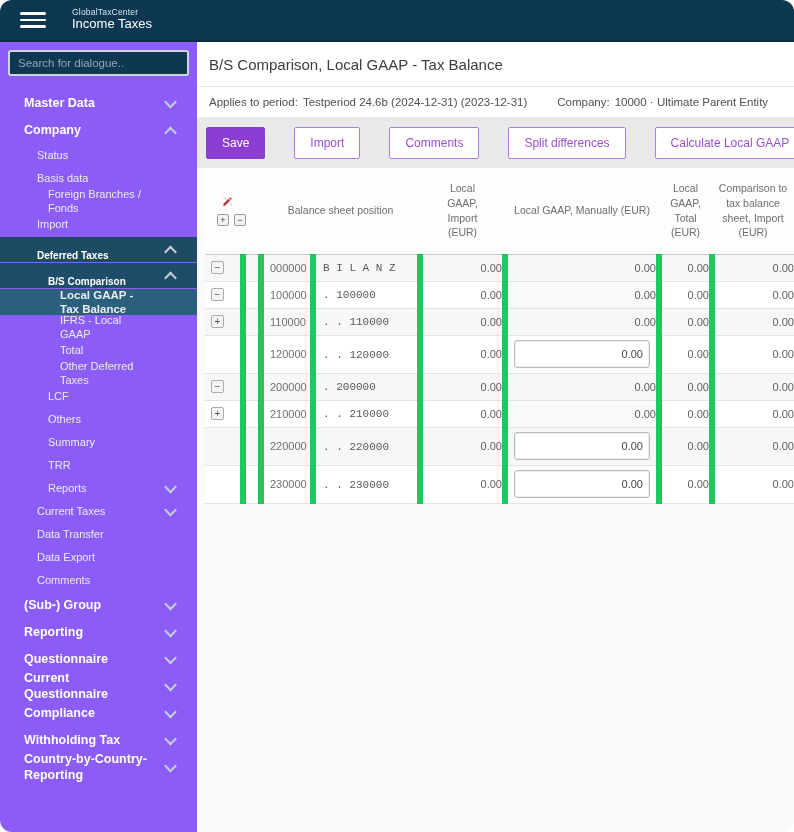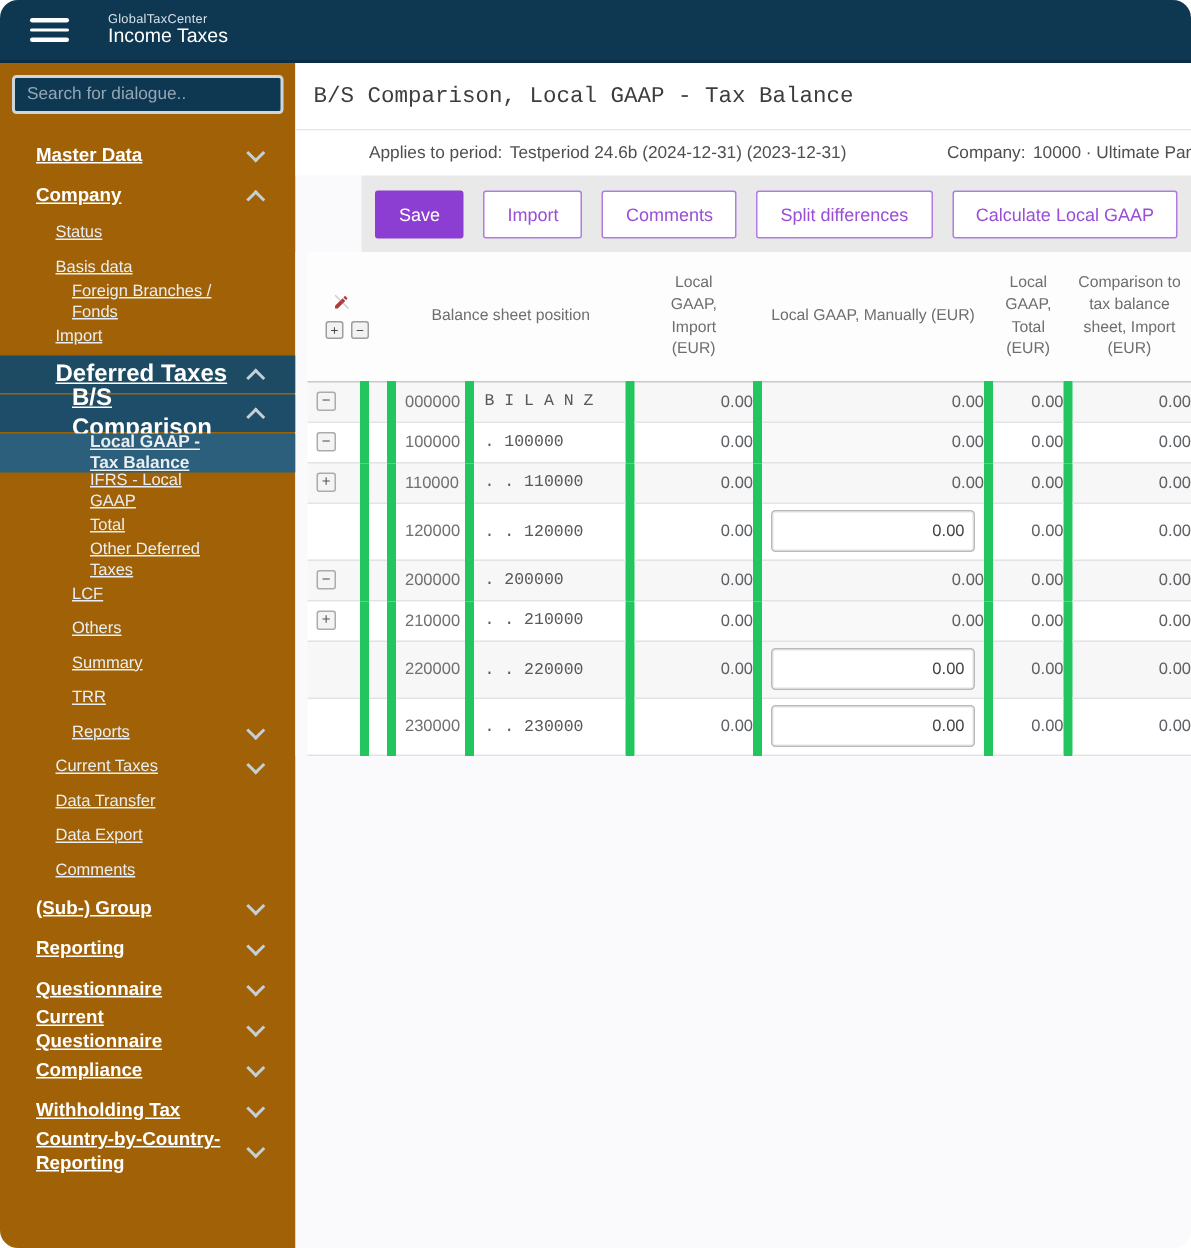--- a/index.html
+++ b/index.html
@@ -9,48 +9,48 @@
   
   .topbar{height:40px;background:#0e3852;flex:0 0 auto;display:flex;align-items:center;border-bottom:2px solid #0a2e45;}
   .burger{width:26px;margin-left:20px;display:flex;flex-direction:column;gap:4px;cursor:pointer;}
   .burger span{display:block;height:2.6px;background:#ffffff;border-radius:2px;}
   .brandblock{margin-left:26px;display:flex;flex-direction:column;line-height:1.15;}
   .brand{font-size:8.5px;color:#d7e1e9;letter-spacing:.2px;}
   .product{font-size:13px;color:#ffffff;font-weight:400;}
 
   
   .split{flex:1;display:flex;min-height:0;}
-  .sidebar{width:197px;flex:0 0 auto;background:#a16207;display:flex;flex-direction:column;overflow:hidden;}
+  .sidebar{width:197px;flex:0 0 auto;background:#8b5cf6;display:flex;flex-direction:column;overflow:hidden;}
   .searchwrap{padding:8px;}
   .search{width:100%;box-sizing:border-box;height:26px;background:#0e3852;border:2px solid #cfd6db;border-radius:3px;color:#e7edf2;font-size:11.5px;padding:0 8px;font-family:"Liberation Sans",sans-serif;}
   .search::placeholder{color:#93a7b5;}
   .nav{flex:1;overflow:hidden;padding-top:6px;}
-  .nav-item{position:relative;display:flex;align-items:center;color:#e9eef2;font-size:11px;height:23px;cursor:pointer;text-decoration:underline;}
+  .nav-item{position:relative;display:flex;align-items:center;color:#e9eef2;font-size:11px;height:23px;cursor:pointer;}
   .nav-item.section{font-size:12.5px;font-weight:700;color:#ffffff;height:27px;}
-  .nav-item.lvl1.section,.nav-item.lvl2.section{font-size:16px;height:25px;}
+  .nav-item.lvl1.section,.nav-item.lvl2.section{font-size:10px;height:25px;align-items:flex-end;}
   .lvl0{padding-left:24px;}
   .lvl1{padding-left:37px;}
   .lvl2{padding-left:48px;}
   .lvl3{padding-left:60px;}
   .hl1{background:#1d4b63;margin:1px 0;}
   .hl2{background:#1d4d68;margin-bottom:1px;}
   .nav-item.selected{background:#2b5f7b;font-weight:700;font-size:11.5px;height:26px;margin-bottom:1px;}
   .nav-item .label{white-space:normal;line-height:1.25;padding-right:44px;}
   .chev{position:absolute;right:22px;width:7px;height:7px;border-right:2px solid #c4cfd7;border-bottom:2px solid #c4cfd7;}
   .chev.down{top:50%;transform:translateY(-72%) rotate(45deg);}
   .chev.up{top:50%;transform:translateY(-28%) rotate(-135deg);}
 
   
   .main{flex:1;display:flex;flex-direction:column;min-width:0;background:#faf9fb;}
   .titlebar{background:#ffffff;height:44px;flex:0 0 auto;display:flex;align-items:center;border-bottom:1px solid #e6e6e6;}
-  .pagetitle{font-size:15px;color:#3d3d3d;padding-left:12px;font-family:Liberation Mono, monospace;}
+  .pagetitle{font-size:15px;color:#3d3d3d;padding-left:12px;}
   .metabar{background:#ffffff;height:30px;flex:0 0 auto;display:flex;align-items:center;gap:30px;padding-left:12px;font-size:11.5px;color:#4f4f4f;}
   .metabar .pair{white-space:nowrap;}
-  .metabar .mlabel{margin-right:5px;margin-left:37px;}
-  .toolbar{background:#e9e9e9;height:51px;flex:0 0 auto;display:flex;align-items:center;gap:13px;padding:0 0 0 9px;overflow:hidden;margin-left:44px;}
+  .metabar .mlabel{margin-right:5px;}
+  .toolbar{background:#e9e9e9;height:51px;flex:0 0 auto;display:flex;align-items:center;gap:29px;padding:0 0 0 9px;overflow:hidden;}
   .tb-btn{height:32px;border-radius:2px;font-size:12px;font-family:"Liberation Sans",sans-serif;padding:0 15px;cursor:pointer;background:#ffffff;border:1px solid #b07ce1;color:#9a4ed6;white-space:nowrap;}
   .tb-btn.primary{background:#8d3ed2;border:1px solid #8d3ed2;color:#ffffff;}
 
   
   .tablewrap{padding-left:8px;background:#faf9fb;}
   table.grid{border-collapse:collapse;table-layout:fixed;width:589px;background:#ffffff;}
   .grid th{font-weight:400;font-size:10.5px;color:#6e6e6e;text-align:center;vertical-align:middle;white-space:pre-line;line-height:1.4;padding:10px 2px;background:#fdfdfd;}
   .grid thead tr{border-bottom:1px solid #c9c9c9;height:86px;}
   .grid td{font-size:11px;color:#5d6166;border-bottom:1px solid #e3e3e3;padding:0;vertical-align:middle;}
   .grid td + td{border-left:6px solid #22c55e;}

